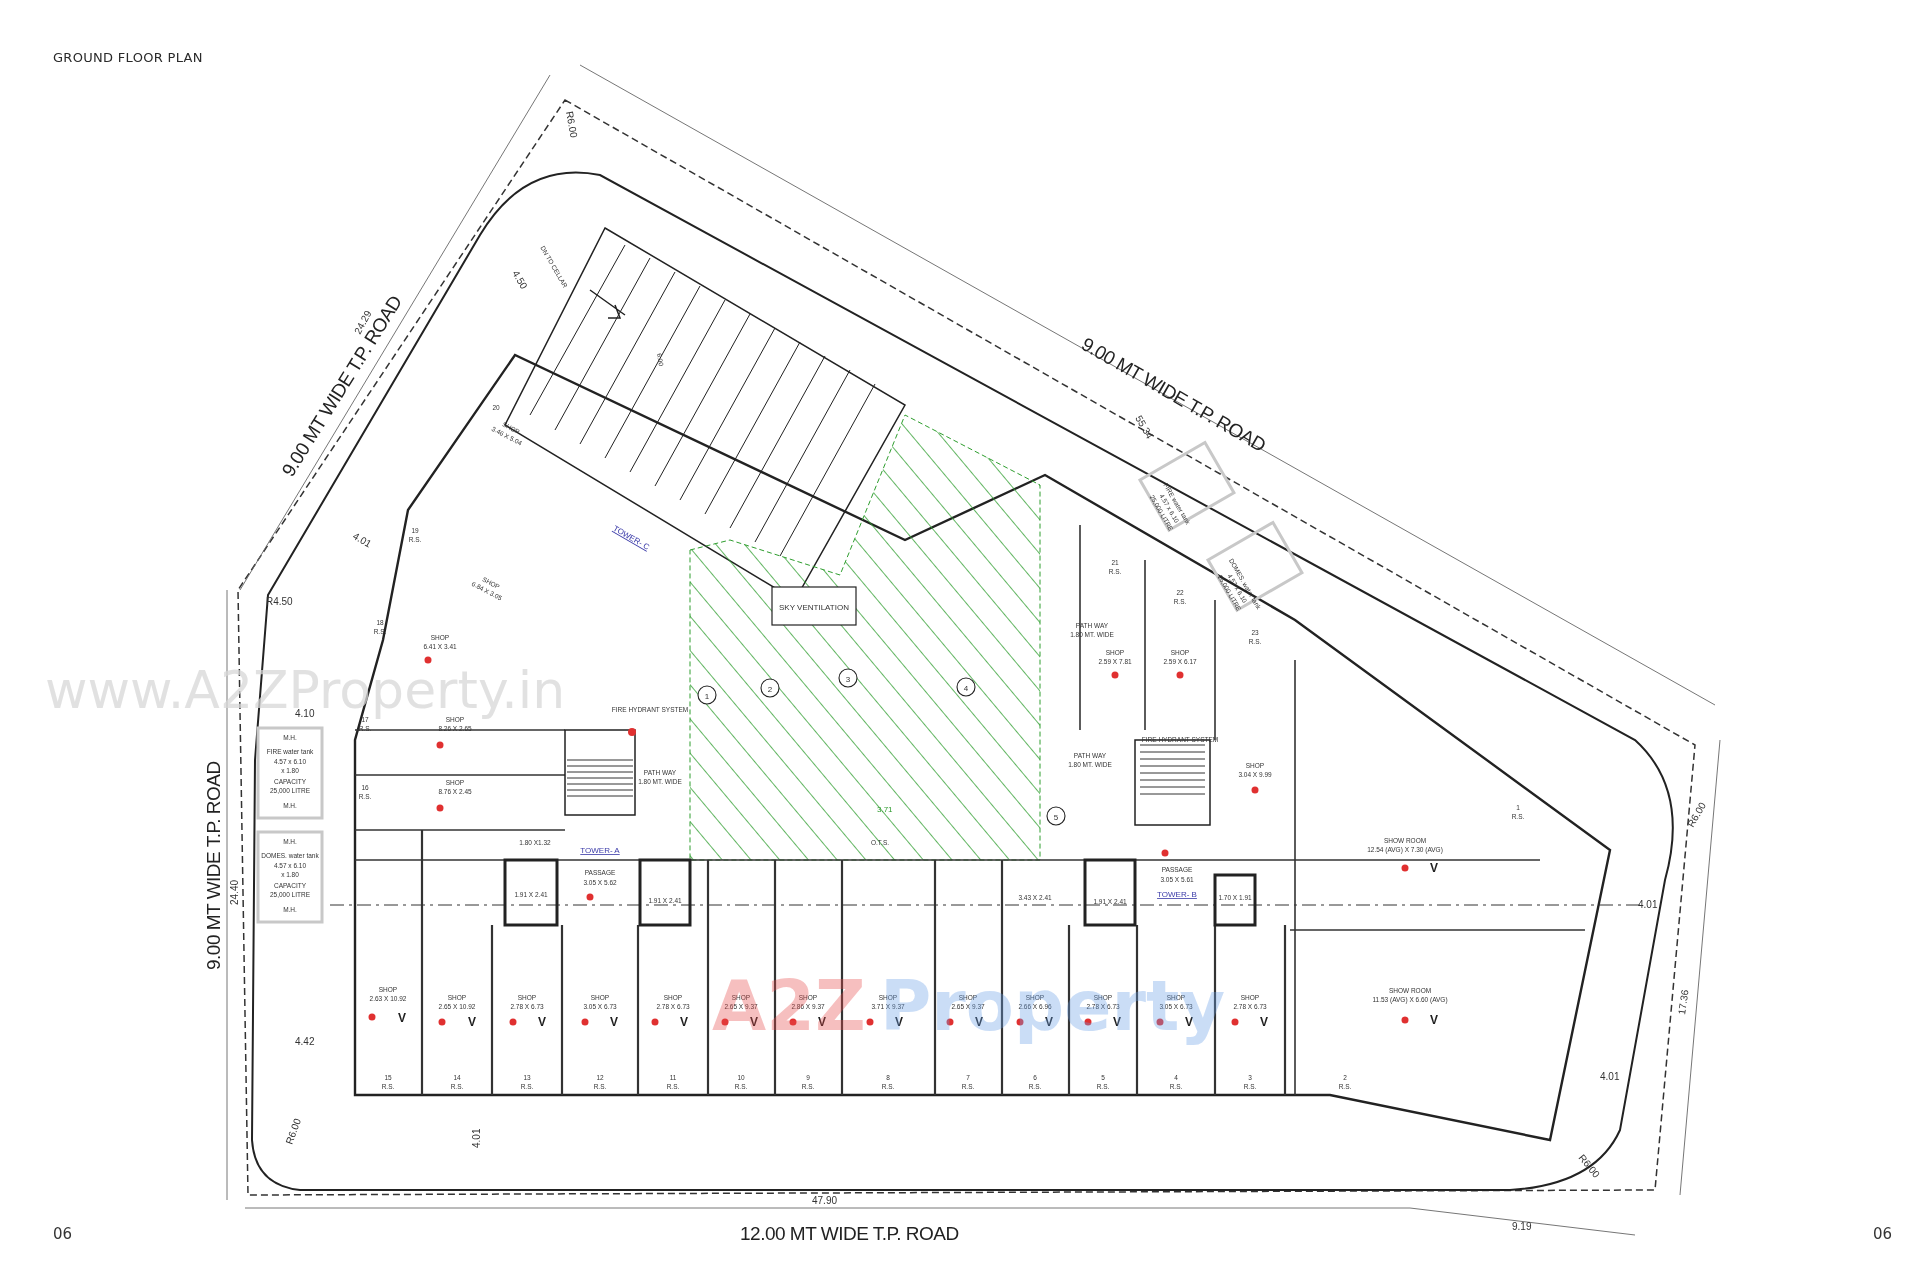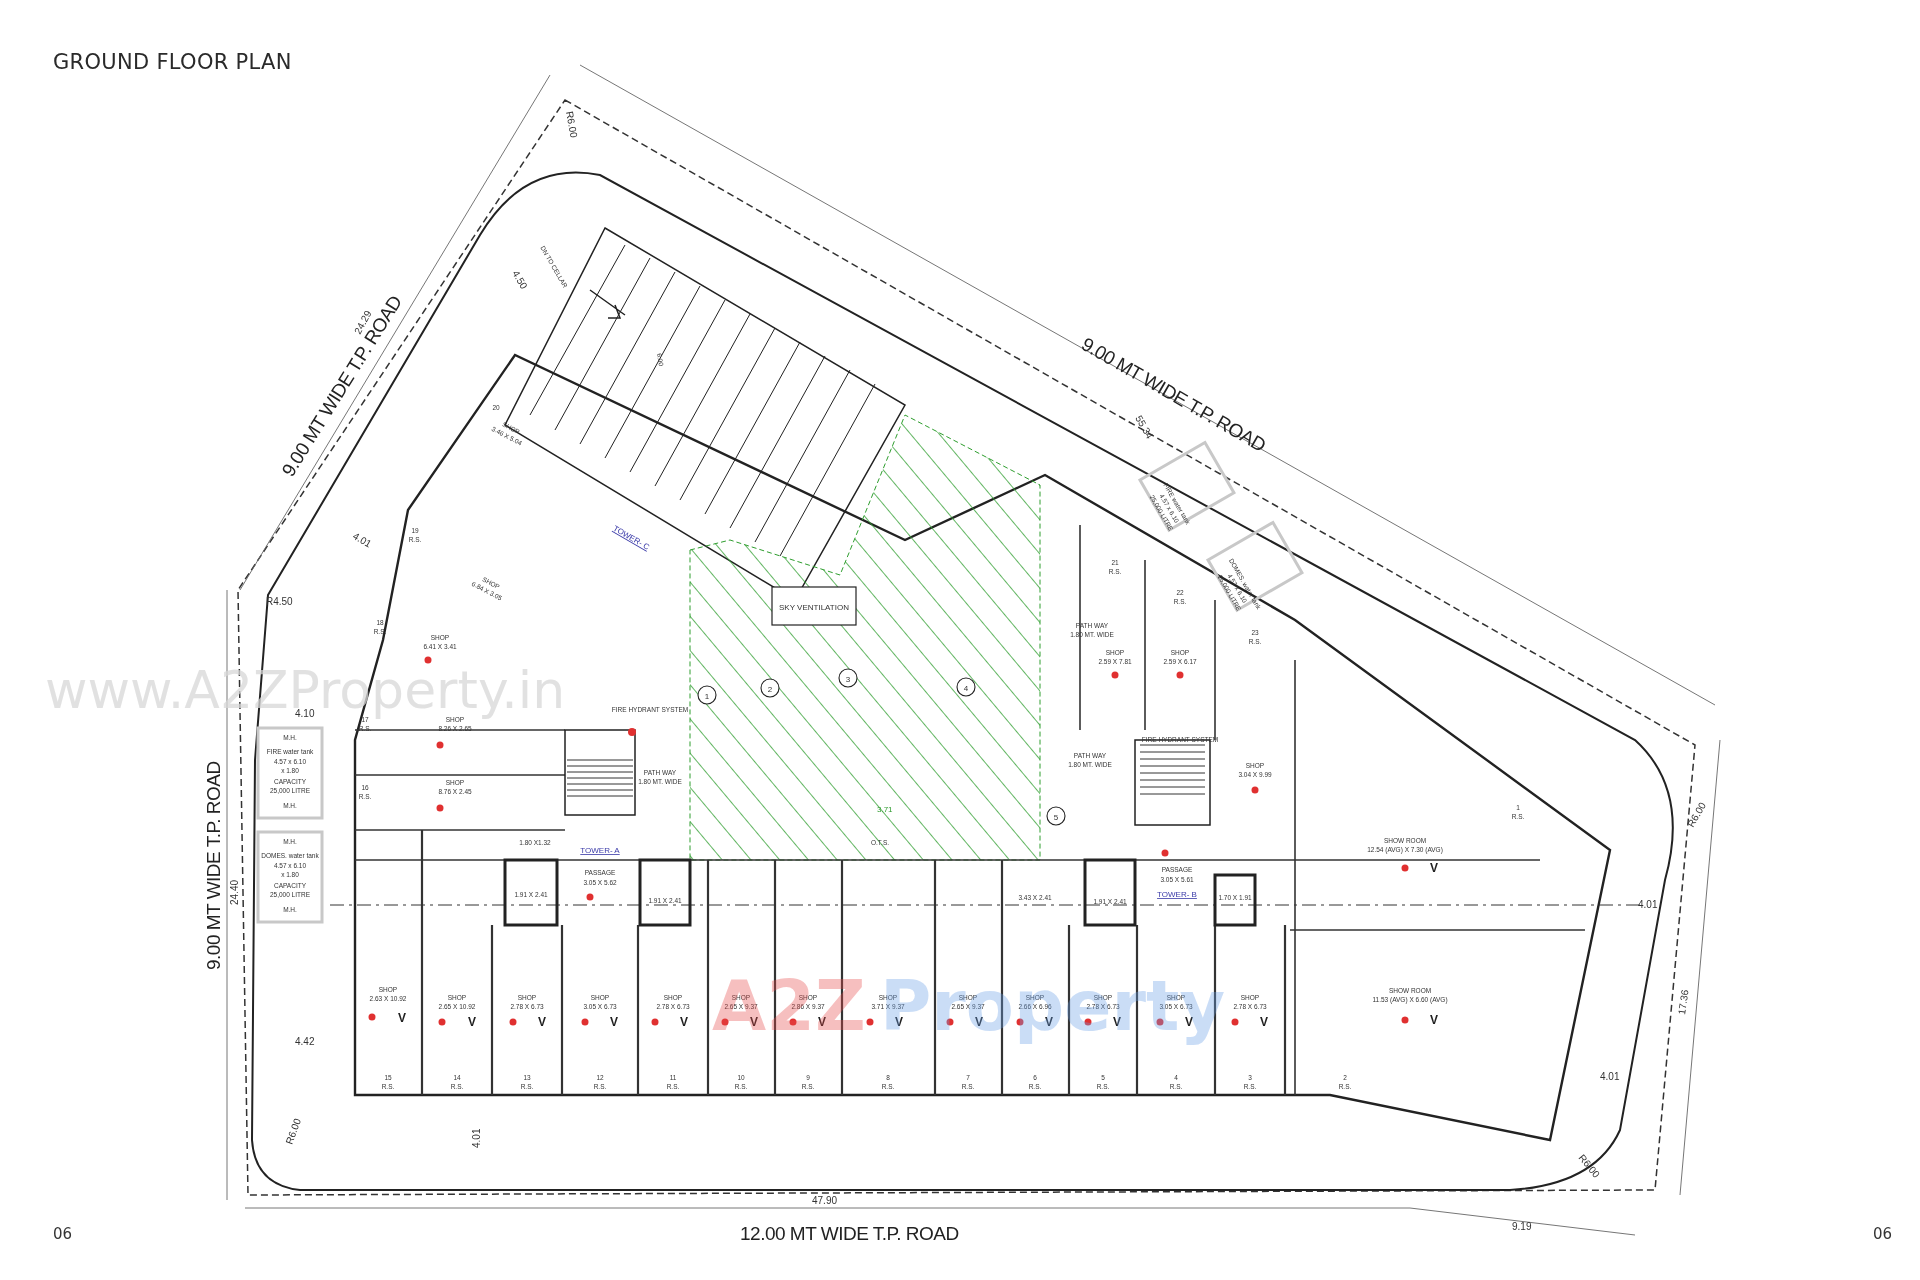--- a/index.html
+++ b/index.html
@@ -1,17 +1,17 @@
 <!DOCTYPE html>
 <html><head>
 <meta charset="utf-8">
 <style>
   html,body{margin:0;padding:0;background:#fff;}
   body{width:1920px;height:1280px;position:relative;overflow:hidden;font-family:"Liberation Sans",sans-serif;color:#222;}
-  .page-title{position:absolute;left:53px;top:50px;font-size:21px;letter-spacing:0.3px;color:#2a2a2a;font-family:"DejaVu Sans",sans-serif;}
+  .page-title{position:absolute;left:53px;top:50px;font-size:13px;letter-spacing:0.3px;color:#2a2a2a;font-family:"DejaVu Sans",sans-serif;}
   .page-num{position:absolute;top:1225px;font-size:15px;color:#333;font-family:"DejaVu Sans",sans-serif;text-align:center;}
   .page-num.left{left:53px;}
   .page-num.right{left:1873px;}
   svg.plan{position:absolute;left:0;top:0;}
   .road{font-family:"Liberation Sans Narrow","Liberation Sans",sans-serif;font-size:19px;fill:#222;letter-spacing:-0.5px;}
   .dim{font-size:10px;fill:#333;font-family:"Liberation Sans",sans-serif;}
   .lbl{font-size:8px;fill:#333;font-family:"Liberation Sans",sans-serif;text-anchor:middle;}
   .lbl-s{font-size:6.5px;fill:#333;font-family:"Liberation Sans",sans-serif;text-anchor:middle;}
   .tower{font-size:8px;fill:#3a3aa8;font-family:"Liberation Sans",sans-serif;text-anchor:middle;text-decoration:underline;}
   .green{font-size:8px;fill:#2c9a2c;font-family:"Liberation Sans",sans-serif;}

